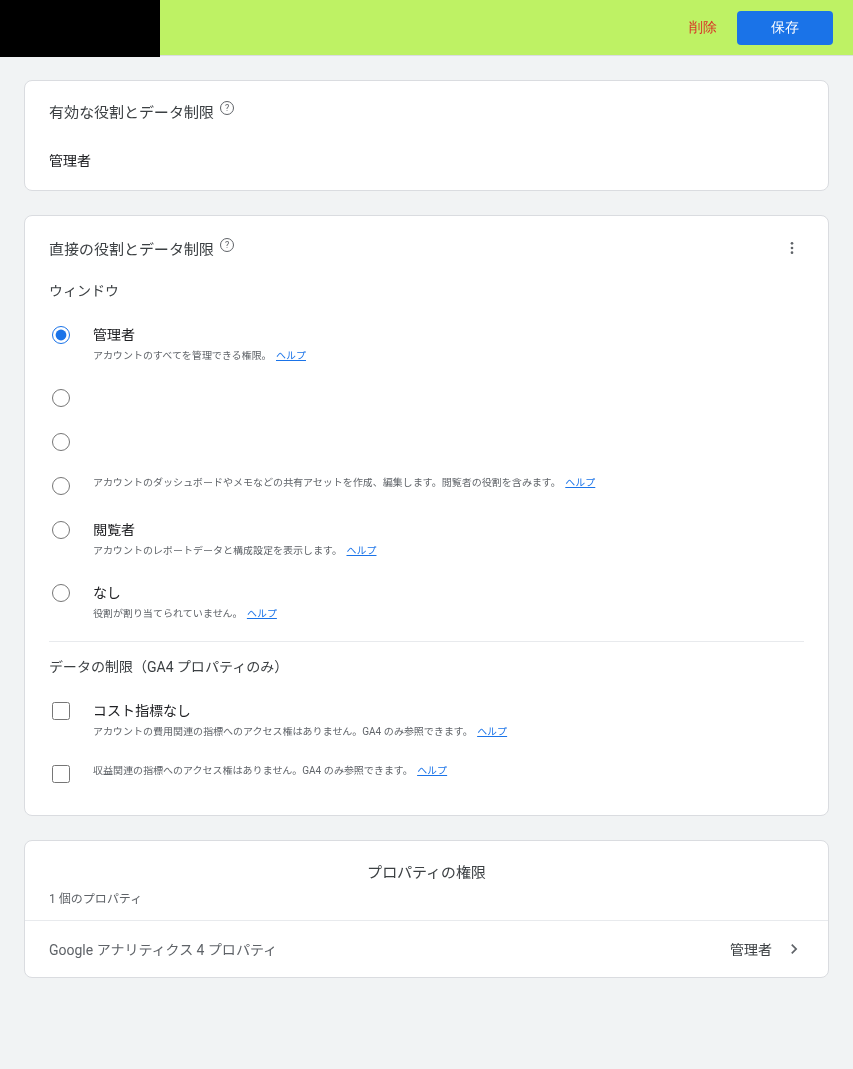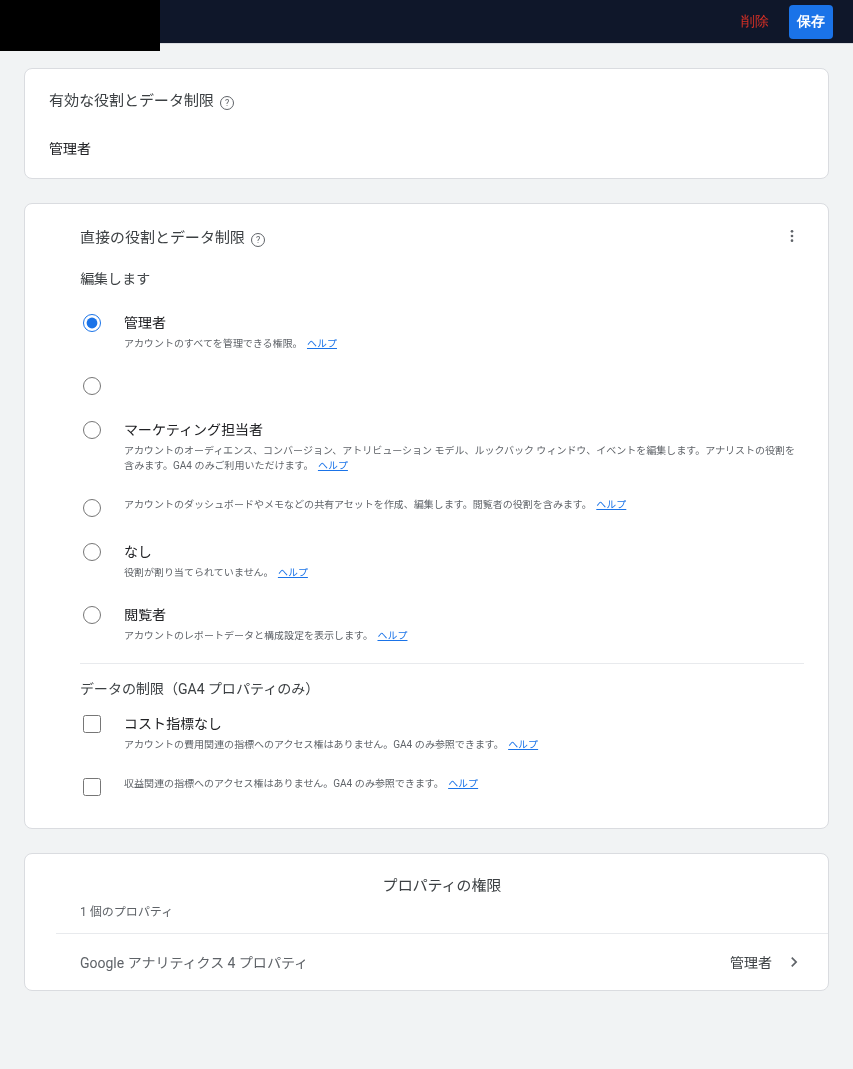--- a/index.html
+++ b/index.html
@@ -7,22 +7,22 @@
     font-family: Roboto, "Noto Sans JP", Arial, sans-serif;
     background: #f1f3f4;
     color: #202124;
     width: 853px;
     font-size: 14px;
   }
   .header {
     display: flex;
     align-items: center;
     justify-content: space-between;
-    background: #0f172a;
-    height: 44px;
+    background: #bef264;
+    height: 56px;
     border-bottom: 1px solid #dadce0;
     padding-right: 20px;
   }
   .header-left {
     display: flex;
     align-items: center;
     height: 100%;
   }
   .black-block {
     width: 160px;
@@ -40,43 +40,42 @@
     font-weight: 500;
     background: none;
     border: none;
     cursor: pointer;
   }
   .save-btn {
     background: #1a73e8;
     color: #fff;
     border: none;
     border-radius: 4px;
-    padding: 8px 8px;
-    font-size: 14px;
-    font-weight: 700;
+    padding: 8px 34px;
+    font-size: 14px;
+    font-weight: 400;
     cursor: pointer;
   }
   .content {
     padding: 24px;
   }
   .card {
     background: #fff;
     border: 1px solid #dadce0;
     border-radius: 8px;
     margin-bottom: 24px;
-    padding-left: 31px;
   }
   .card-pad {
     padding: 20px 24px;
   }
   .section-title {
     font-size: 15px;
     color: #3c4043;
     display: flex;
-    align-items: flex-end;
+    align-items: flex-start;
     gap: 6px;
   }
   .help-icon {
     width: 14px;
     height: 14px;
     border: 1px solid #5f6368;
     border-radius: 50%;
     display: inline-flex;
     align-items: center;
     justify-content: center;
@@ -158,21 +157,21 @@
   .divider {
     border-top: 1px solid #e8eaed;
     margin: 8px 24px 0 24px;
   }
   .restrictions {
     padding: 14px 24px 20px 24px;
   }
   .restriction-title {
     font-size: 14px;
     color: #3c4043;
-    margin-bottom: 3px;
+    margin-bottom: 12px;
   }
   .prop-title {
     font-size: 15px;
     color: #3c4043;
     text-align: center;
   }
   .prop-sub {
     font-size: 12px;
     color: #5f6368;
     margin-top: 7px;
@@ -236,70 +235,66 @@
       </div>
       <div class="more-icon">
         <svg viewBox="0 0 24 24">
             <circle cx="12" cy="5" r="2"></circle>
             <circle cx="12" cy="12" r="2"></circle>
             <circle cx="12" cy="19" r="2"></circle>
           </svg>
       </div>
     </div>
 
-    <div class="subsection">編集します</div>
+    <div class="subsection">ウィンドウ</div>
 
     <div class="role-list" id="role-list">
         <div class="role-item">
           <div class="radio-wrap">
             <input type="radio" name="role" checked="" style="">
           </div>
           <div class="role-body">
             <div class="role-name">管理者</div>
             <div class="role-desc">アカウントのすべてを管理できる権限。 <a class="help-link">ヘルプ</a></div>
           </div>
         </div>
         <div class="role-item">
           <div class="radio-wrap">
             <input type="radio" name="role" style="">
           </div>
         </div>
         <div class="role-item">
           <div class="radio-wrap">
             <input type="radio" name="role" style="">
           </div>
-          <div class="role-body">
-            <div class="role-name">マーケティング担当者</div>
-            <div class="role-desc">アカウントのオーディエンス、コンバージョン、アトリビューション モデル、ルックバック ウィンドウ、イベントを編集します。アナリストの役割を含みます。GA4 のみご利用いただけます。 <a class="help-link">ヘルプ</a></div>
-          </div>
         </div>
         <div class="role-item">
           <div class="radio-wrap">
             <input type="radio" name="role" style="">
           </div>
           <div class="role-body">
             <div class="role-desc">アカウントのダッシュボードやメモなどの共有アセットを作成、編集します。閲覧者の役割を含みます。 <a class="help-link">ヘルプ</a></div>
+          </div>
+        </div>
+        <div class="role-item">
+          <div class="radio-wrap">
+            <input type="radio" name="role" style="">
+          </div>
+          <div class="role-body">
+            <div class="role-name">閲覧者</div>
+            <div class="role-desc">アカウントのレポートデータと構成設定を表示します。 <a class="help-link">ヘルプ</a></div>
           </div>
         </div>
         <div class="role-item">
           <div class="radio-wrap">
             <input type="radio" name="role" style="">
           </div>
           <div class="role-body">
             <div class="role-name">なし</div>
             <div class="role-desc">役割が割り当てられていません。 <a class="help-link">ヘルプ</a></div>
-          </div>
-        </div>
-        <div class="role-item">
-          <div class="radio-wrap">
-            <input type="radio" name="role" style="">
-          </div>
-          <div class="role-body">
-            <div class="role-name">閲覧者</div>
-            <div class="role-desc">アカウントのレポートデータと構成設定を表示します。 <a class="help-link">ヘルプ</a></div>
           </div>
         </div>
       </div>
 
     <div class="divider"></div>
 
     <div class="restrictions">
       <div class="restriction-title">データの制限（GA4 プロパティのみ）</div>
       <div id="restriction-list">
           <div class="role-item">

